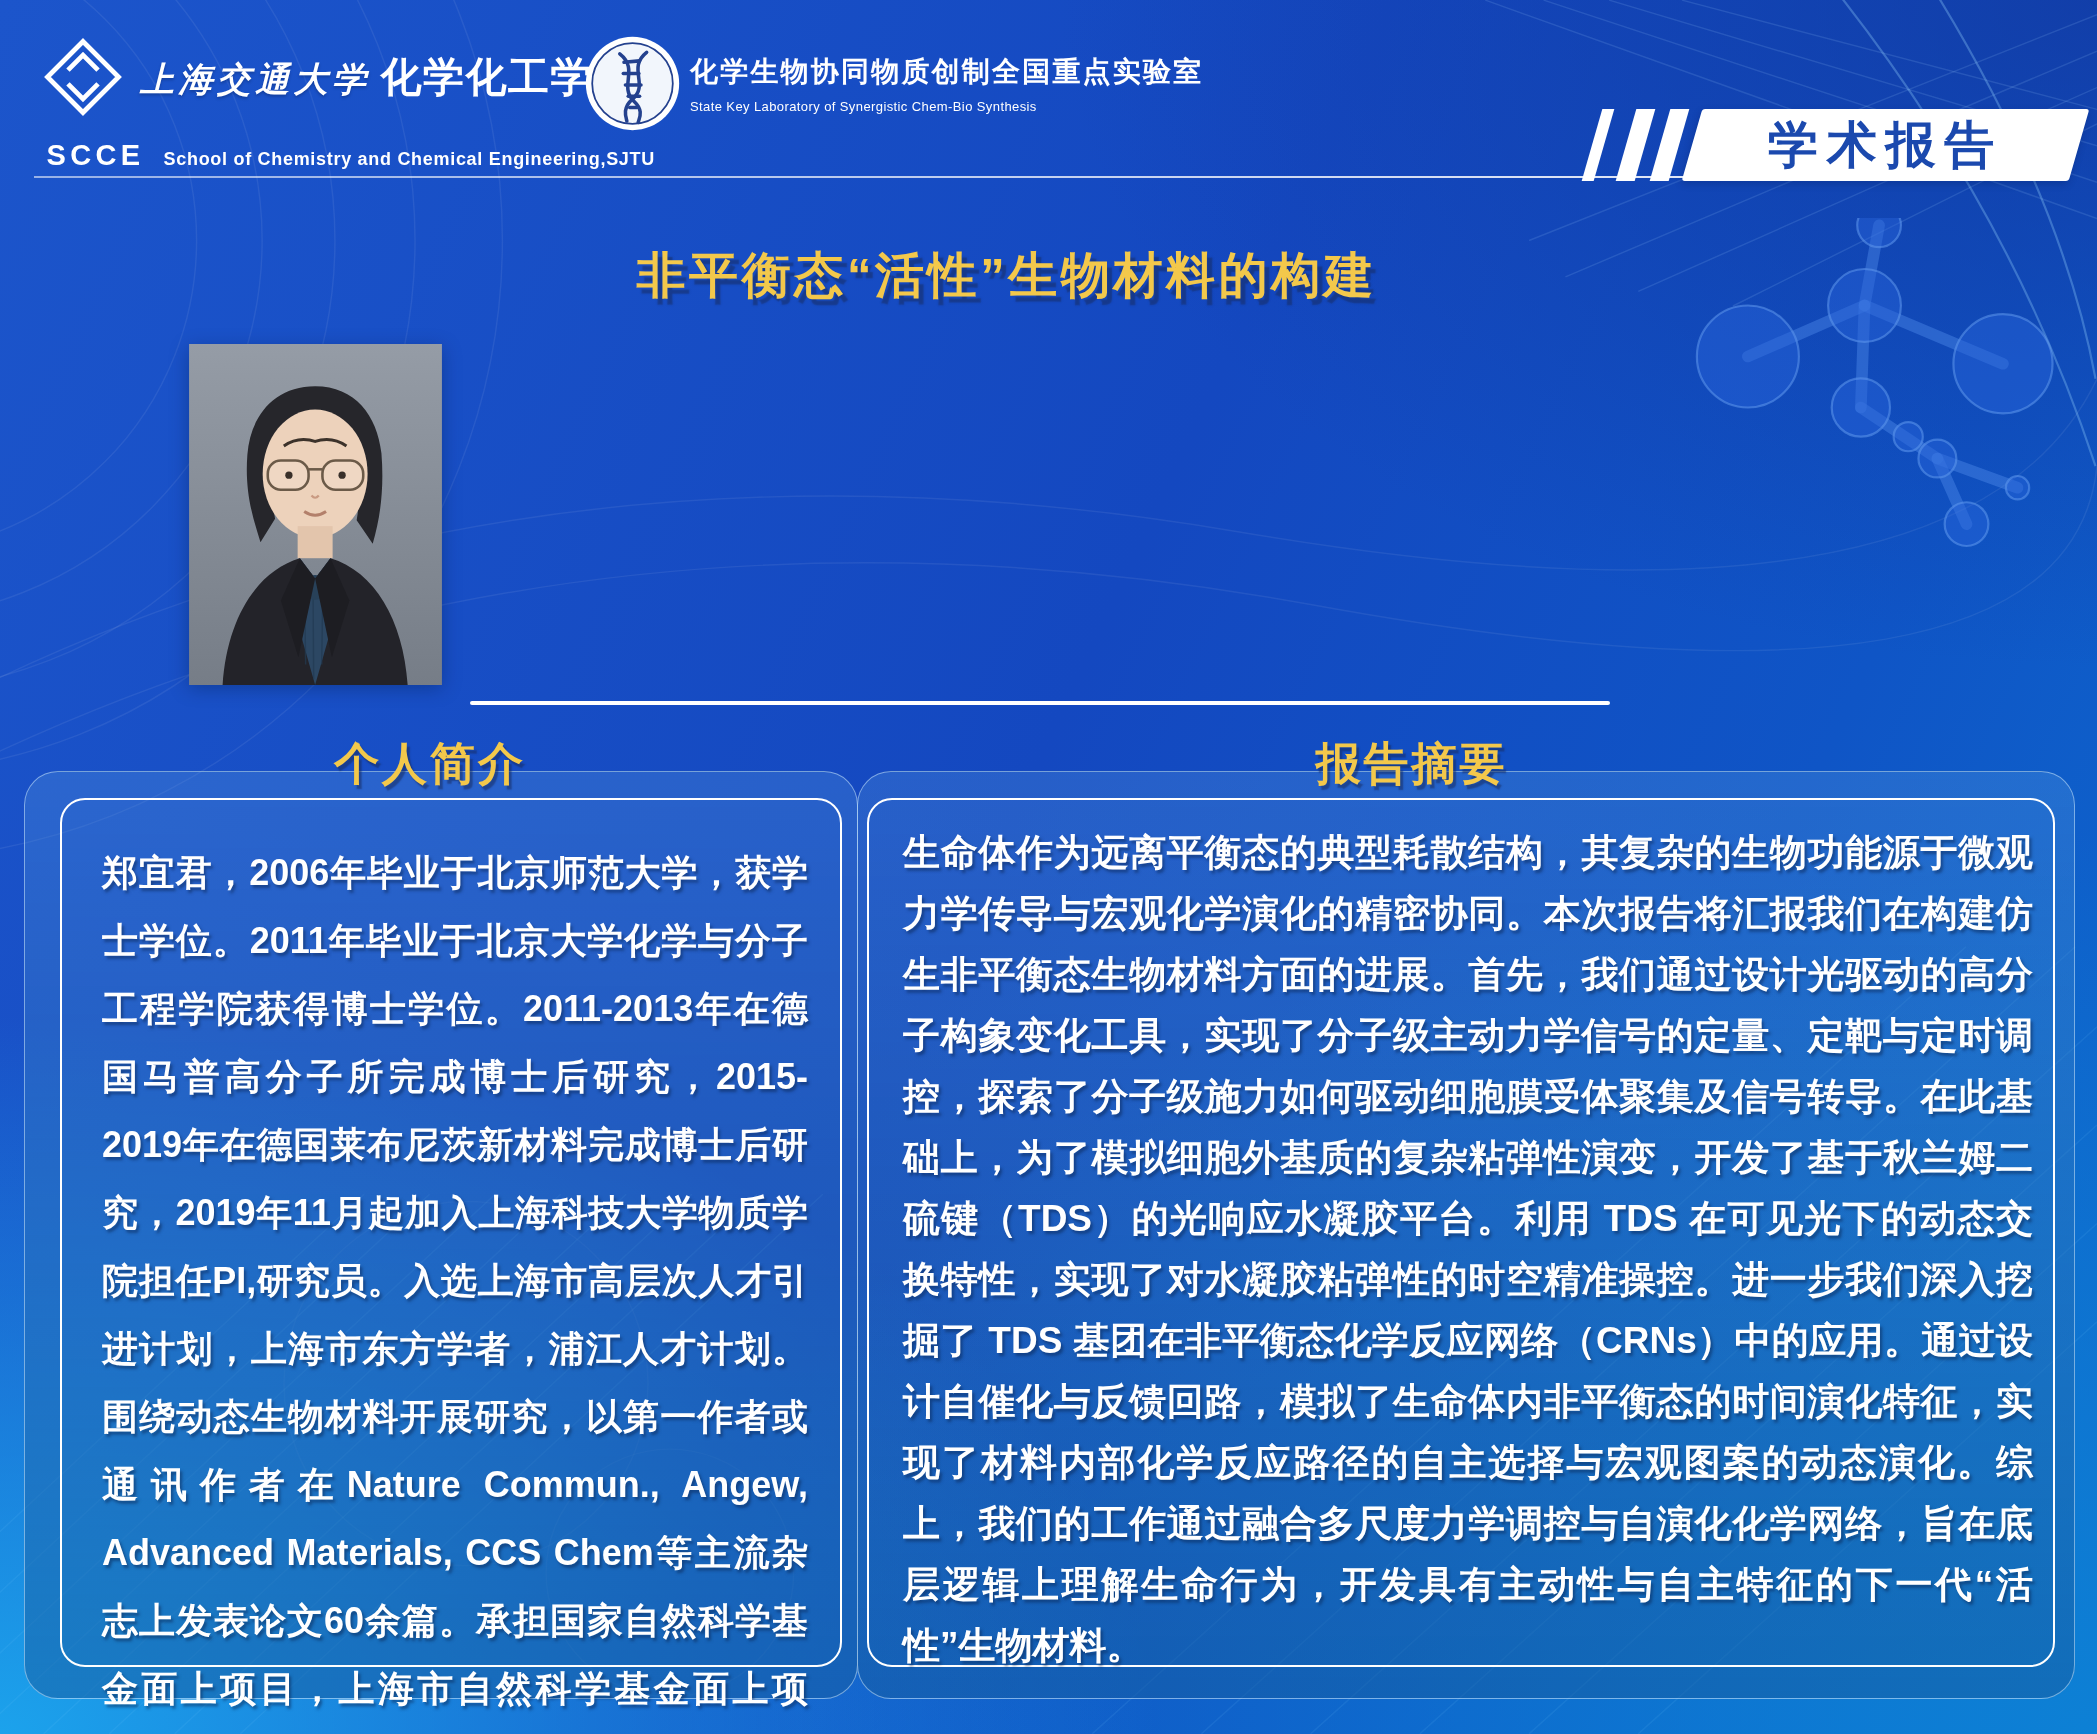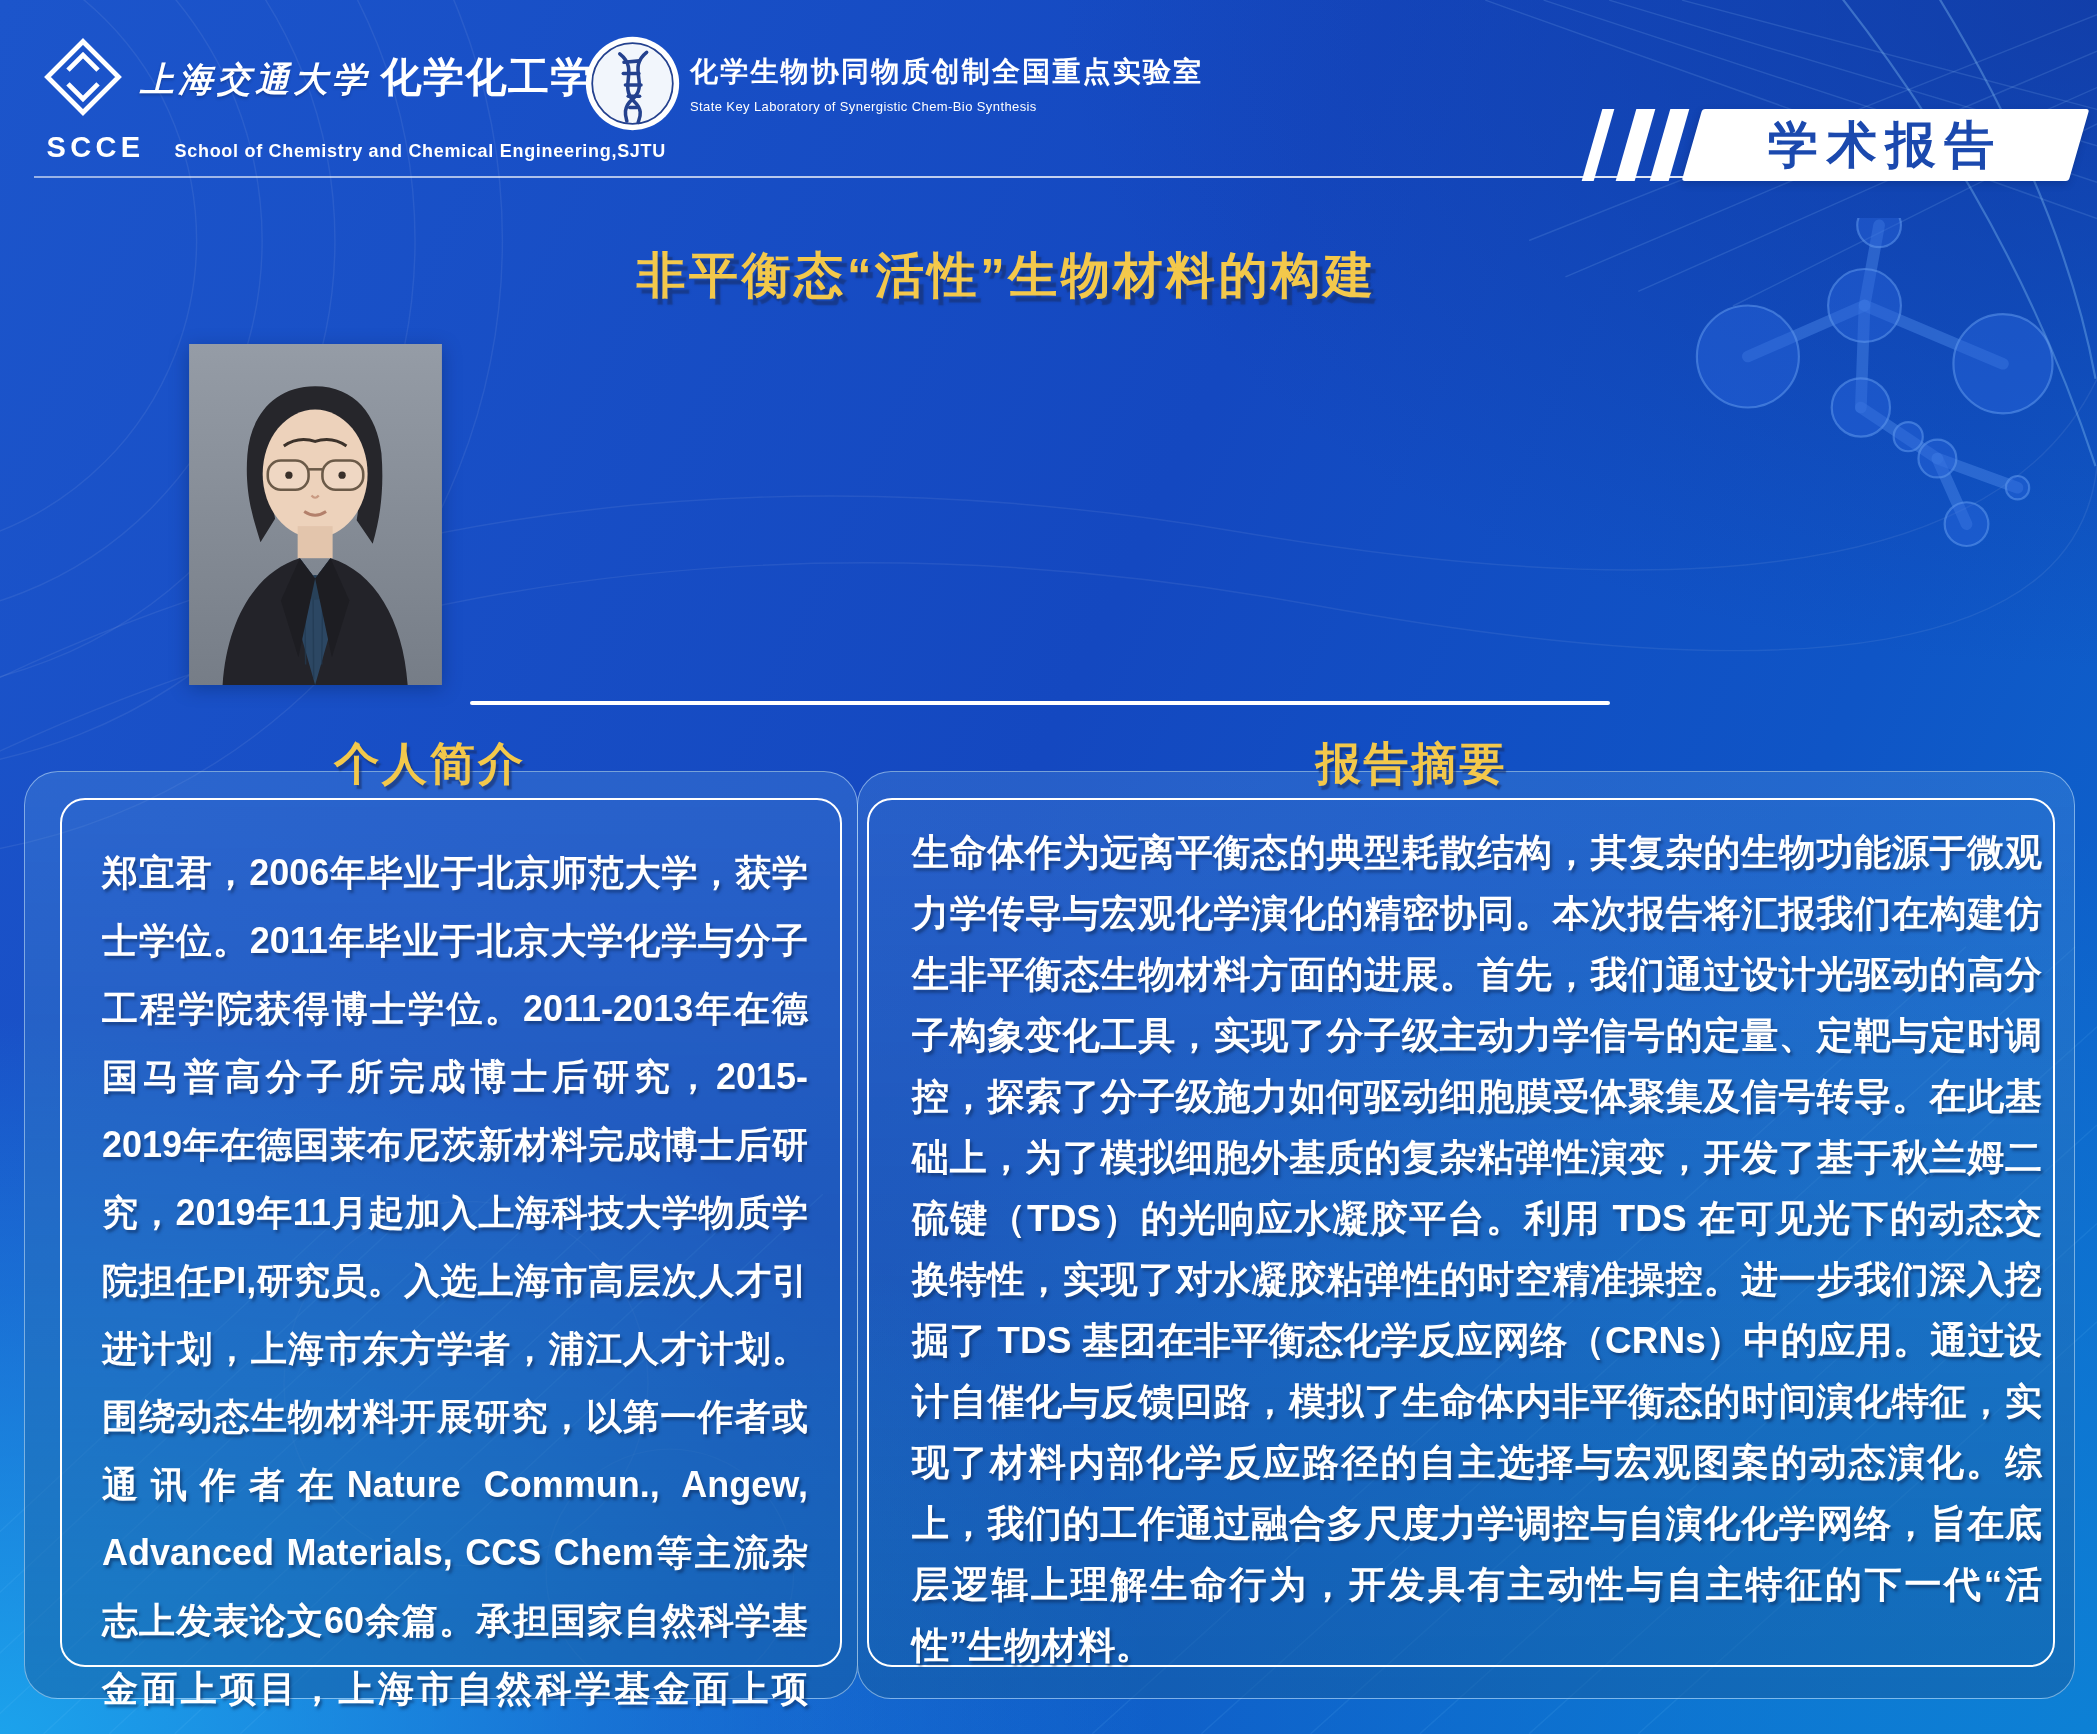--- a/index.html
+++ b/index.html
@@ -13,21 +13,21 @@
       linear-gradient(115deg,#1c55cb 0%,#1448c0 48%,#0f55c6 75%,#0d6ccf 100%);
   }
   .abs{position:absolute;}
   svg{display:block;}
 
   
   .logo-sjtu{position:absolute;left:42px;top:36px;color:#fff;}
   .logo-row1{display:flex;align-items:center;gap:16px;}
   .logo-cn-uni{font-size:34px;font-weight:bold;font-style:italic;letter-spacing:4.4px;text-shadow:0 1.5px 2.9px rgba(0,20,60,.3);}
   .logo-cn-dept{font-size:41px;font-weight:900;letter-spacing:1.5px;margin-left:10.2px;}
-  .logo-row2{display:flex;align-items:baseline;gap:30px;margin-top:13px;}
+  .logo-row2{display:flex;align-items:baseline;gap:19px;margin-top:21px;}
   .logo-abbr{font-size:29px;font-weight:900;letter-spacing:4.4px;margin-left:4.4px;}
   .logo-en{font-size:18px;font-weight:bold;letter-spacing:0.7px;}
 
   .logo-lab{position:absolute;left:583px;top:34px;display:flex;align-items:center;gap:8px;color:#fff;}
   .lab-cn{font-size:28px;font-weight:900;letter-spacing:2.2px;}
   .lab-en{font-size:13px;font-weight:normal;margin-top:7.3px;letter-spacing:0.4px;}
 
   .header-line{position:absolute;top:176px;left:34px;width:2030px;height:2.2px;
     background:linear-gradient(90deg,rgba(255,255,255,.55),rgba(255,255,255,.95));}
 
@@ -69,21 +69,21 @@
   .section-heading{position:absolute;font-size:45px;font-weight:900;color:#F3C84B;
     text-align:center;letter-spacing:2.9px;text-shadow:2.9px 3.6px 1.5px rgba(24,44,96,.55);}
   .heading-left{left:14px;top:734px;width:832px;}
   .heading-right{left:1120px;top:734px;width:583px;}
 
   .bio-text{position:absolute;left:102px;top:839px;width:706px;
     font-size:36px;line-height:68px;font-weight:bold;color:#fff;text-align:justify;
     text-shadow:2.2px 2.9px 2.9px rgba(10,35,80,.5);}
   .abstract-text{position:absolute;left:903px;top:822px;width:1130px;
     font-size:37px;line-height:61px;font-weight:bold;color:#fff;text-align:justify;
-    text-shadow:2.2px 2.9px 2.9px rgba(10,35,80,.5);margin-left:9px;}
+    text-shadow:2.2px 2.9px 2.9px rgba(10,35,80,.5);}
 </style>
 </head>
 <body>
 
 <div class="poster">
 
   <svg class="abs" width="2097" height="1734" viewBox="0 0 2880 2381" style="left:0;top:0;">
     <g fill="none" stroke="rgba(255,255,255,0.07)" stroke-width="2">
       <circle cx="-160" cy="330" r="430"></circle>
       <circle cx="-160" cy="330" r="520"></circle>

